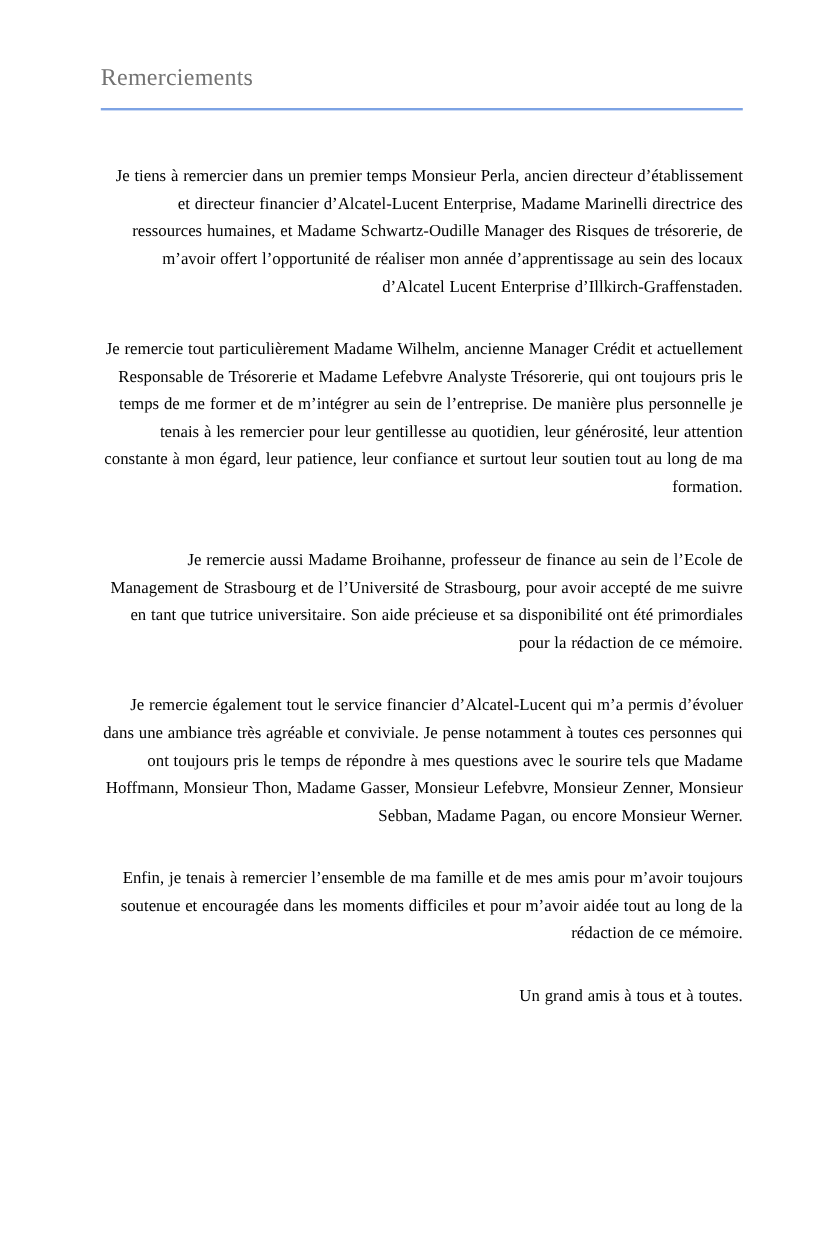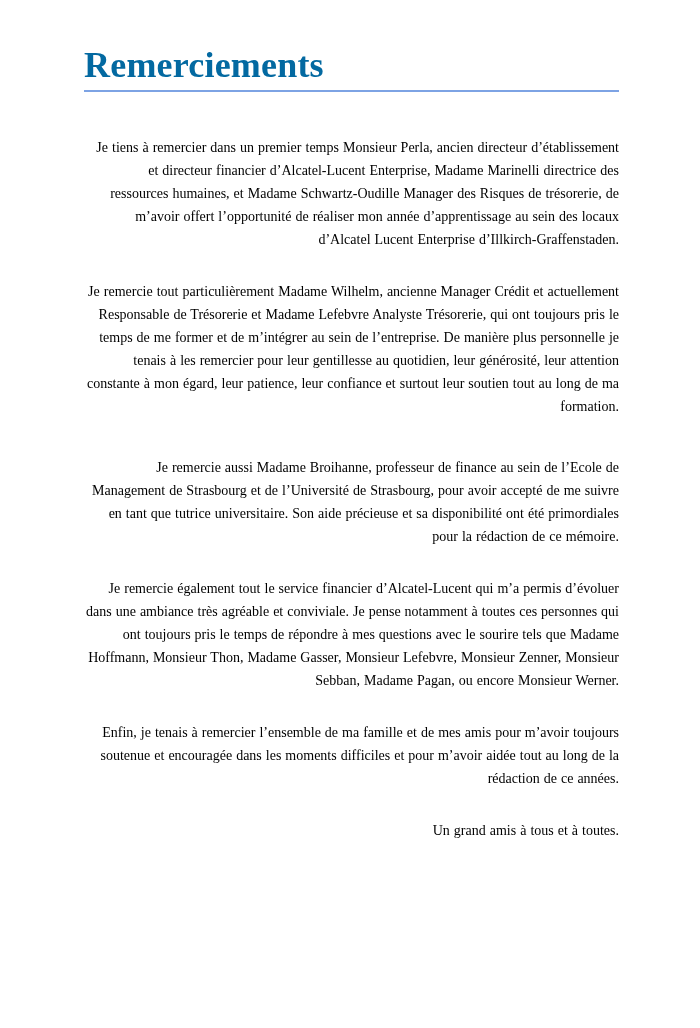--- a/index.html
+++ b/index.html
@@ -15,25 +15,25 @@
   }
   .page {
     box-sizing: border-box;
     width: 700px;
     height: 1028px;
     padding: 46px 81px 0 84px;
     background: #ffffff;
   }
   .doc-title {
     margin: 0;
-    font-size: 36px;
+    font-size: 20px;
     line-height: 38px;
-    font-weight: bold;
+    font-weight: normal;
     letter-spacing: 0.2px;
-    color: #0369a1;
+    color: #737373;
     font-family: "Liberation Serif", "DejaVu Serif", serif;
   }
   .title-rule {
     height: 0;
     border: none;
     border-top: 2px solid #7da3e4;
     margin: 6px 0 0 0;
   }
   .doc-body {
     margin-top: 44px;
@@ -61,17 +61,17 @@
 
   <h1 class="doc-title">Remerciements</h1>
 
   <hr class="title-rule">
 
   <div class="doc-body">
     <p>Je tiens à remercier dans un premier temps Monsieur Perla, ancien directeur d’établissement et directeur financier d’Alcatel-Lucent Enterprise,  Madame Marinelli directrice des ressources humaines, et Madame Schwartz-Oudille Manager des Risques de trésorerie, de m’avoir offert l’opportunité de réaliser mon année d’apprentissage au sein des locaux d’Alcatel Lucent Enterprise d’Illkirch-Graffenstaden.</p>
     <p class="gap-lg">Je remercie tout particulièrement Madame Wilhelm, ancienne Manager Crédit et actuellement Responsable de Trésorerie et Madame Lefebvre Analyste Trésorerie, qui ont toujours pris le temps de me former et de m’intégrer au sein de l’entreprise. De manière plus personnelle je tenais à les remercier pour leur gentillesse au quotidien, leur générosité, leur attention constante à mon égard, leur patience, leur confiance et surtout leur soutien tout au long de ma formation.</p>
     <p>Je remercie aussi Madame Broihanne, professeur de finance au sein de l’Ecole de Management de Strasbourg et de l’Université de Strasbourg, pour avoir accepté de me suivre en tant que tutrice universitaire. Son aide précieuse et sa disponibilité ont été primordiales pour la rédaction de ce mémoire.</p>
     <p>Je remercie également tout le service financier d’Alcatel-Lucent qui m’a permis d’évoluer dans une ambiance très agréable et conviviale. Je pense notamment à toutes ces personnes qui ont toujours pris le temps de répondre à mes questions avec le sourire tels que Madame Hoffmann, Monsieur Thon, Madame Gasser, Monsieur Lefebvre, Monsieur Zenner, Monsieur Sebban, Madame Pagan, ou encore Monsieur Werner.</p>
-    <p>Enfin, je tenais à remercier l’ensemble de ma famille et de mes amis pour m’avoir toujours soutenue et encouragée dans les moments difficiles et pour m’avoir aidée tout au long de la rédaction de ce années.</p>
+    <p>Enfin, je tenais à remercier l’ensemble de ma famille et de mes amis pour m’avoir toujours soutenue et encouragée dans les moments difficiles et pour m’avoir aidée tout au long de la rédaction de ce mémoire.</p>
     <p>Un grand amis à tous et à toutes.</p>
   </div>
 
 </div>
 
 </body></html>

